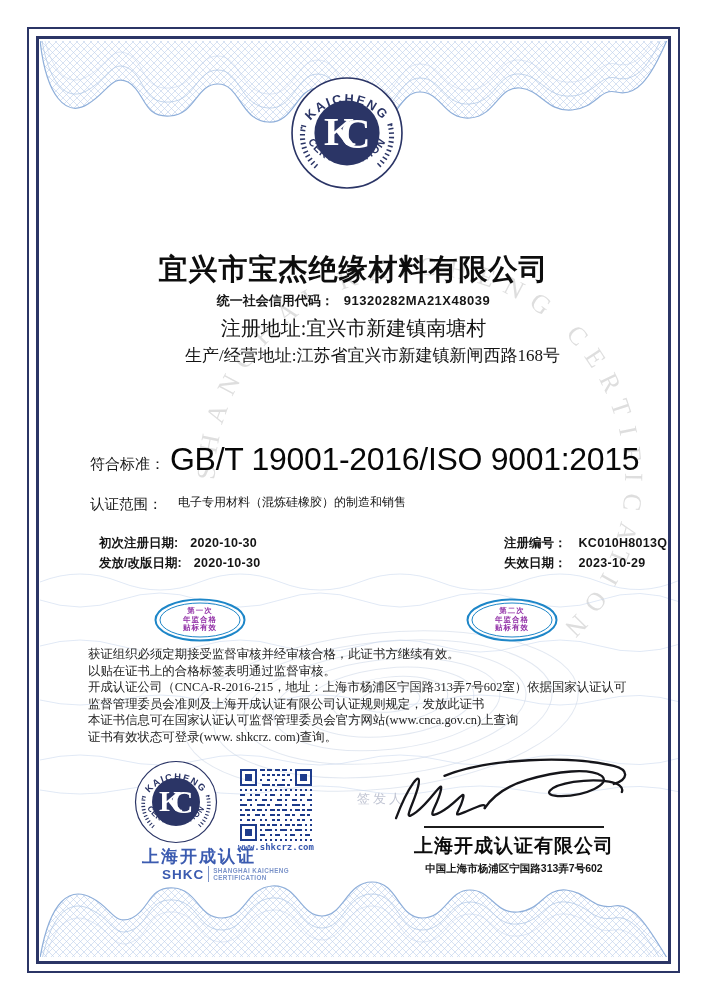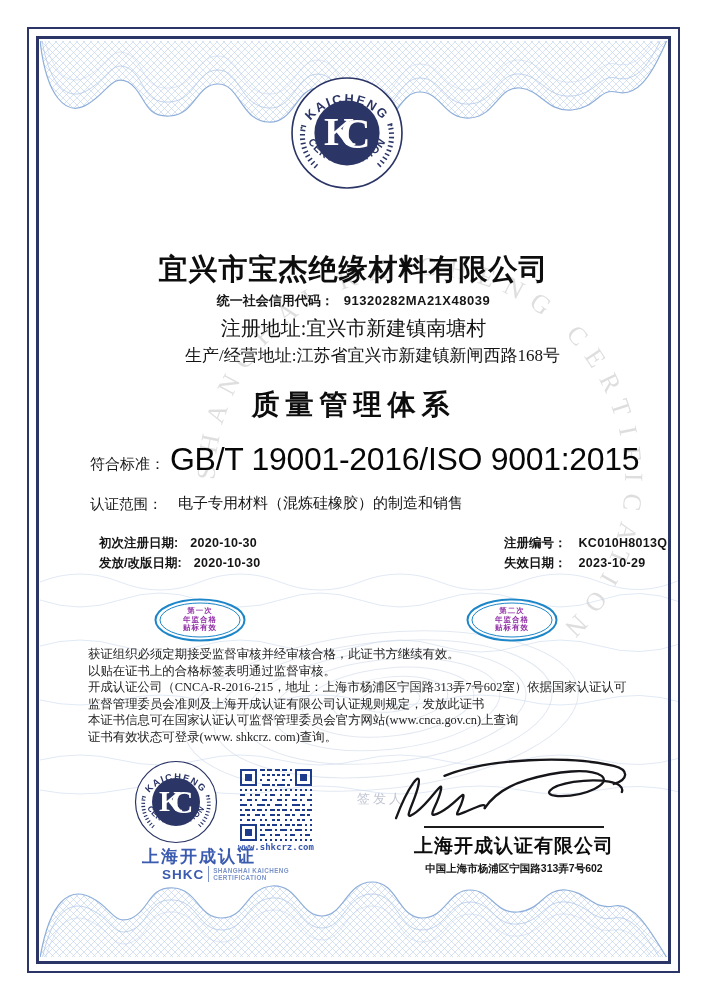--- a/index.html
+++ b/index.html
@@ -31,21 +31,21 @@
         color:#141414;font-family:"Liberation Serif","DejaVu Serif",serif;padding-left:38px;}
   .system-name{position:absolute;left:0;right:0;top:386px;text-align:center;
         font-family:"Liberation Serif","DejaVu Serif",serif;font-weight:bold;
         font-size:28px;letter-spacing:6px;color:#0d0d0d;}
   .std-label{position:absolute;left:90px;top:455px;font-size:15px;color:#161616;
         font-family:"Liberation Serif","DejaVu Serif",serif;}
   .std-value{position:absolute;left:170px;top:441px;font-size:32px;font-weight:normal;
         letter-spacing:-0.3px;color:#070707;font-family:"Liberation Sans",sans-serif;}
   .scope-label{position:absolute;left:90px;top:495px;font-size:14.5px;color:#161616;
         font-family:"Liberation Serif","DejaVu Serif",serif;}
-  .scope-value{position:absolute;left:178px;top:494px;font-size:15px;color:#161616;
+  .scope-value{position:absolute;left:178px;top:494px;font-size:12px;color:#161616;
         font-family:"Liberation Serif","DejaVu Serif",serif;}
 
   .reg-row{position:absolute;font-size:12.5px;font-weight:bold;color:#141414;white-space:nowrap;margin-left:6px;}
   .reg-row .val{margin-left:12px;letter-spacing:0.3px;}
   .rr1{left:93px;top:535px;}
   .rr2{left:93px;top:555px;}
   .rr3{left:498px;top:535px;}
   .rr4{left:498px;top:555px;}
 
   .stamp{position:absolute;width:92px;height:44px;}
@@ -191,21 +191,20 @@
 
     <div class="company-name">宜兴市宝杰绝缘材料有限公司</div>
 
     <div class="credit-row">
       <span>统一社会信用代码：</span><span class="val">91320282MA21X48039</span>
     </div>
 
     <div class="addr1">注册地址:宜兴市新建镇南塘村</div>
     <div class="addr2">生产/经营地址:江苏省宜兴市新建镇新闸西路168号</div>
 
-    <div class="system-name">质量管理体系</div>
 
     <span class="std-label">符合标准：</span>
     <span class="std-value">GB/T 19001-2016/ISO 9001:2015</span>
 
     <span class="scope-label">认证范围：</span>
     <span class="scope-value">电子专用材料（混炼硅橡胶）的制造和销售</span>
 
     <div class="reg-row rr1">
       <span>初次注册日期:</span><span class="val">2020-10-30</span>
     </div>

